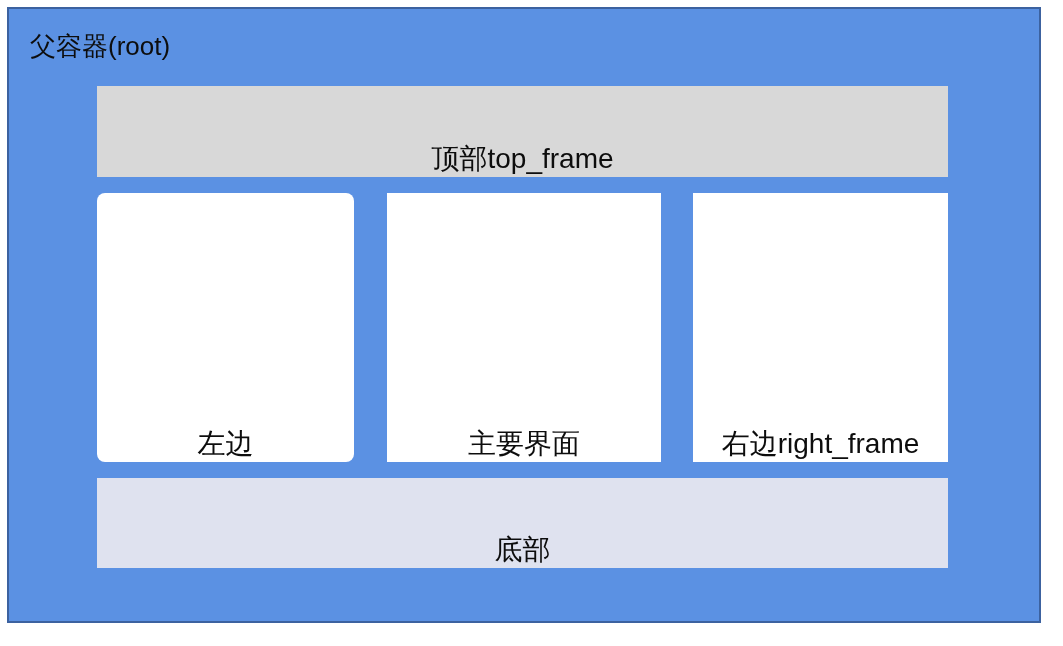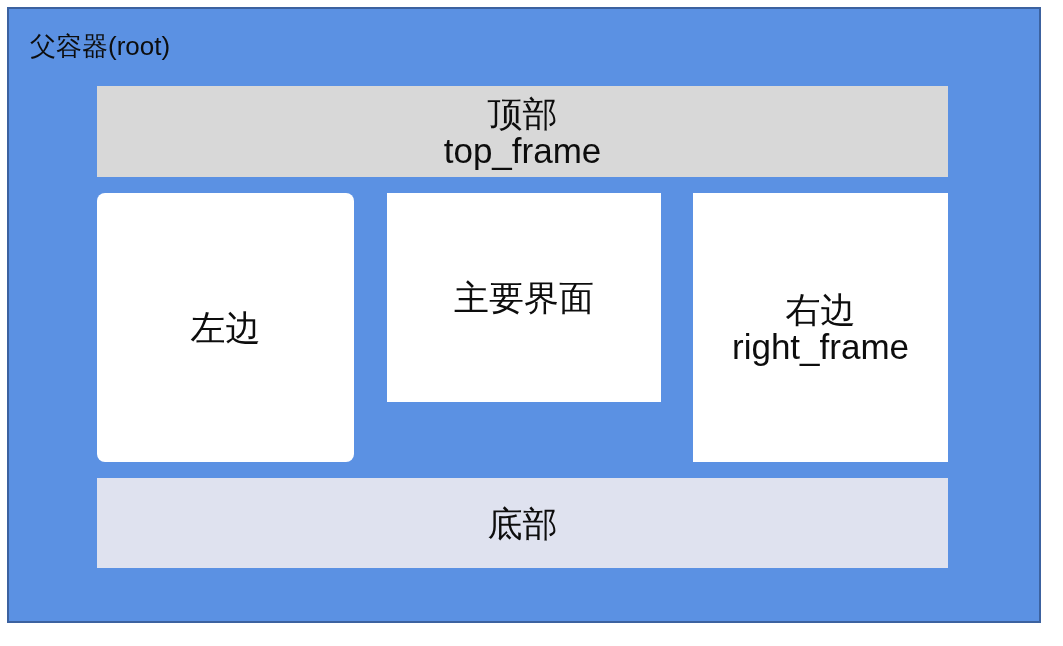--- a/index.html
+++ b/index.html
@@ -35,31 +35,30 @@
     position: absolute;
     left: 21px; top: 21px;
     font-size: 26px;
     line-height: 32px;
     color: var(--label-text);
     white-space: nowrap;
   }
   .frame {
     position: absolute;
     display: flex;
-    flex-direction: column;
-    align-items: center;
+    align-items: flex-end;
     justify-content: center;
     text-align: center;
     color: var(--label-text);
-    font-size: 35px;
+    font-size: 28px;
     line-height: 37px;
   }
   .frame.top    { left: 88px;  top: 77px;  width: 851px; height: 91px;  background: var(--top-frame-fill); }
   .frame.left   { left: 88px;  top: 184px; width: 257px; height: 269px; background: var(--middle-frame-fill); border-radius: 8px; }
-  .frame.main   { left: 378px; top: 184px; width: 274px; height: 209px; background: var(--middle-frame-fill); }
+  .frame.main   { left: 378px; top: 184px; width: 274px; height: 269px; background: var(--middle-frame-fill); }
   .frame.right  { left: 684px; top: 184px; width: 255px; height: 269px; background: var(--middle-frame-fill); }
   .frame.bottom { left: 88px;  top: 469px; width: 851px; height: 90px;  background: var(--bottom-frame-fill); }
   .watermark {
     position: absolute;
     right: 5px; top: 616px;
     font-size: 17px;
     line-height: 24px;
     color: var(--watermark-text);
     opacity: 0.85;
     white-space: nowrap;

